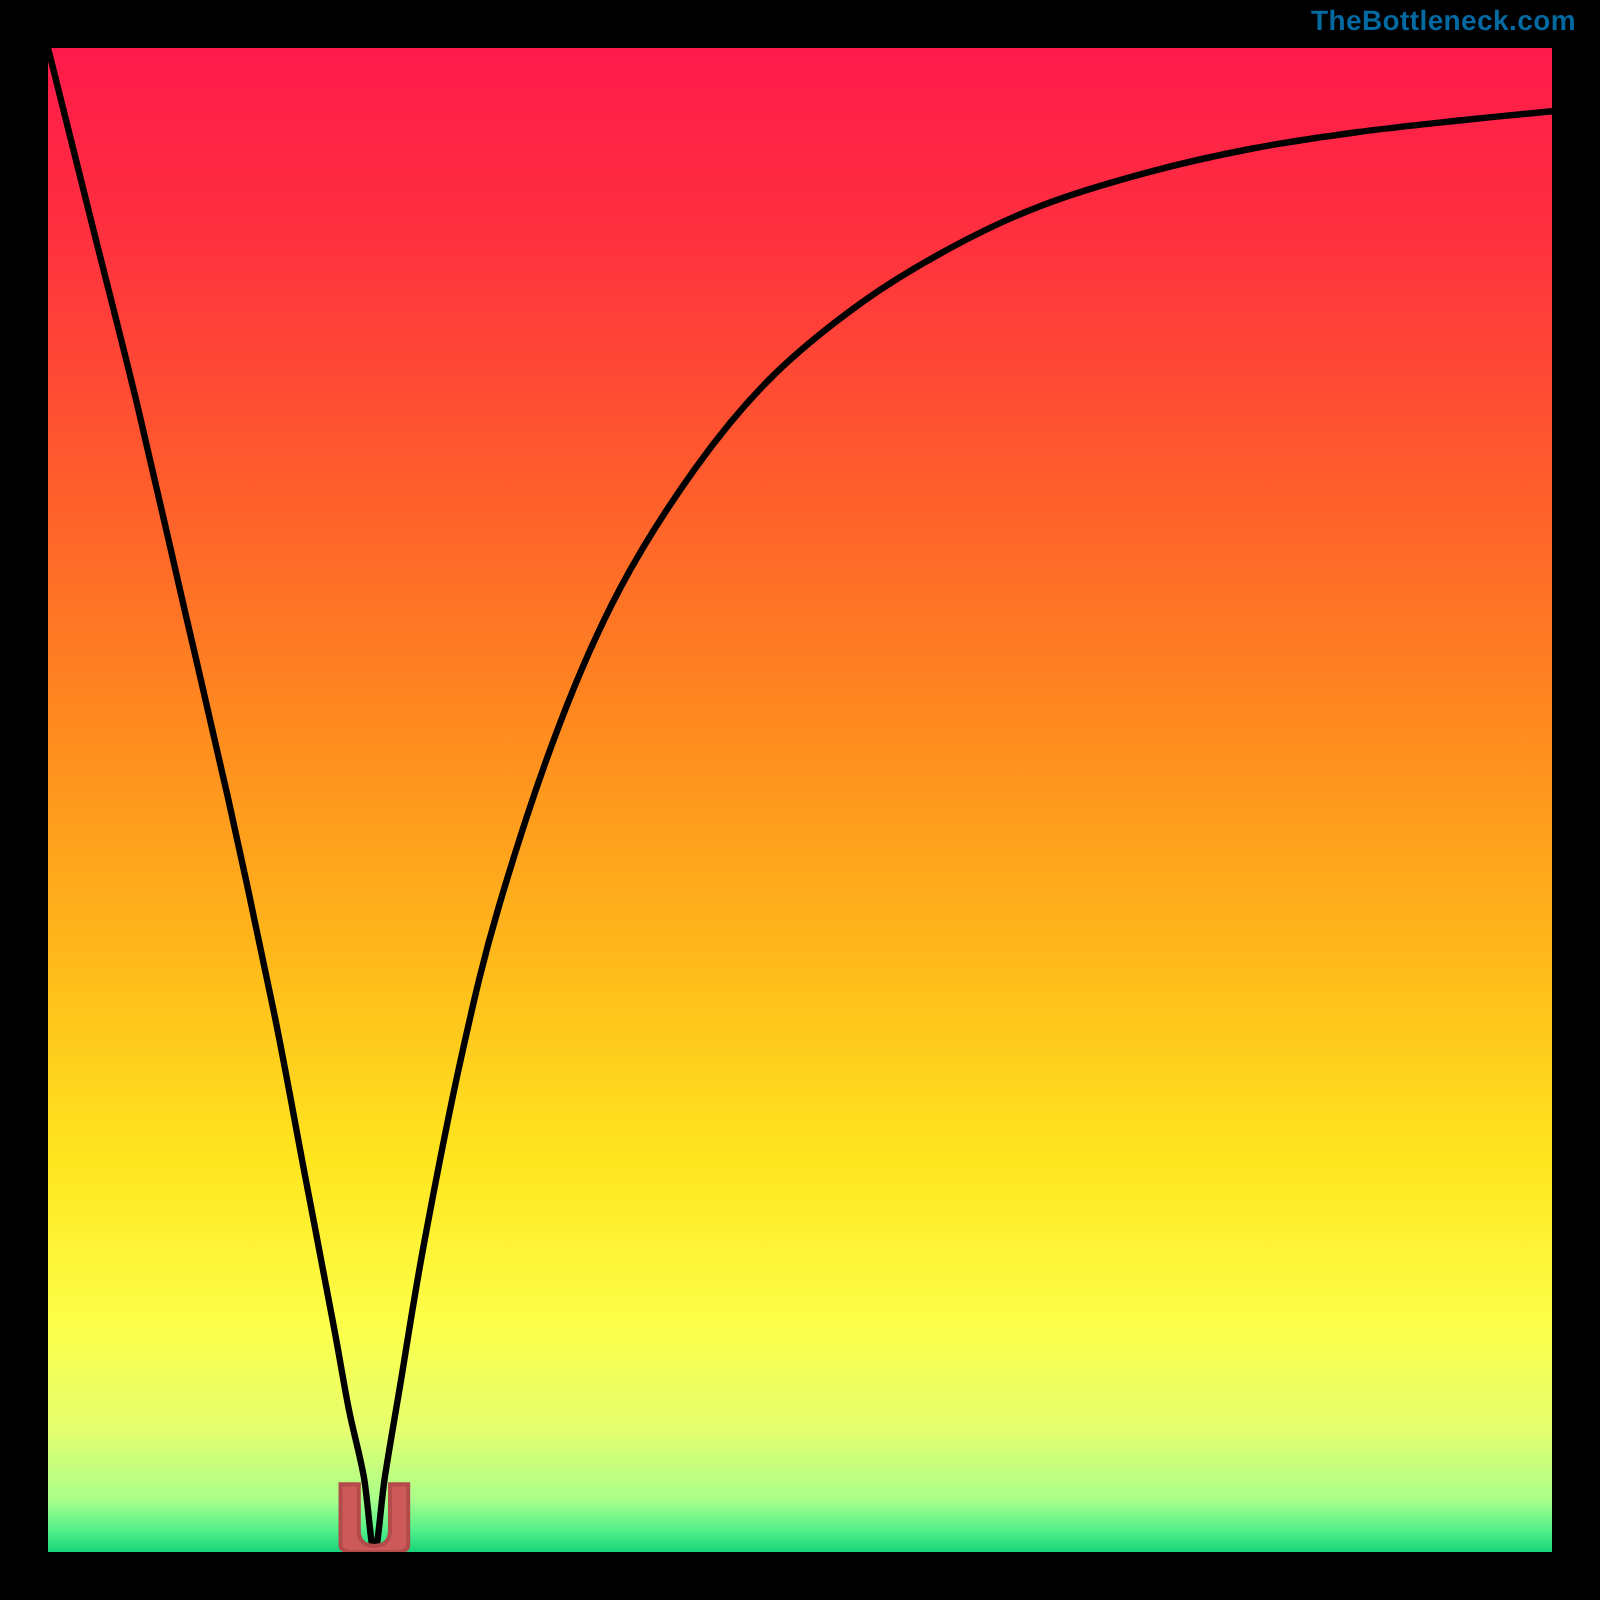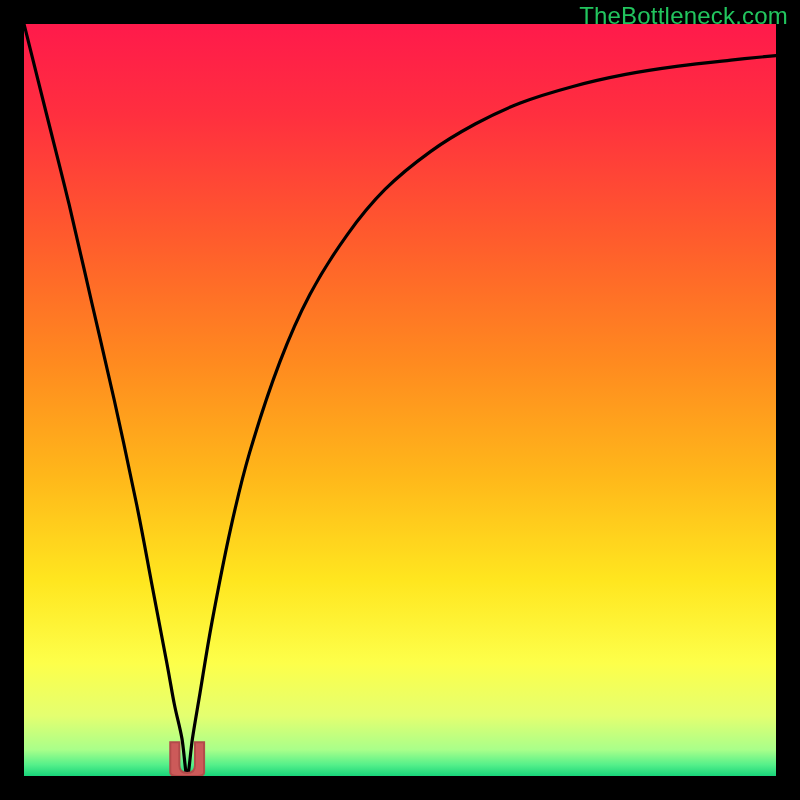--- a/index.html
+++ b/index.html
@@ -23,23 +23,23 @@
     position: absolute;
     left: 0;
     top: 0;
     width: 752px;
     height: 752px;
   }
   .watermark {
     position: absolute;
     top: 2px;
     right: 12px;
-    color: #22c55e;
-    font-size: 24px;
-    font-weight: 400;
+    color: #0369a1;
+    font-size: 14px;
+    font-weight: 700;
     letter-spacing: 0.2px;
     user-select: none;
   }
 </style>
 </head>
 <body>
 
 <div class="frame">
   <svg class="plot" viewBox="0 0 752 752" preserveAspectRatio="none">
     <defs>

